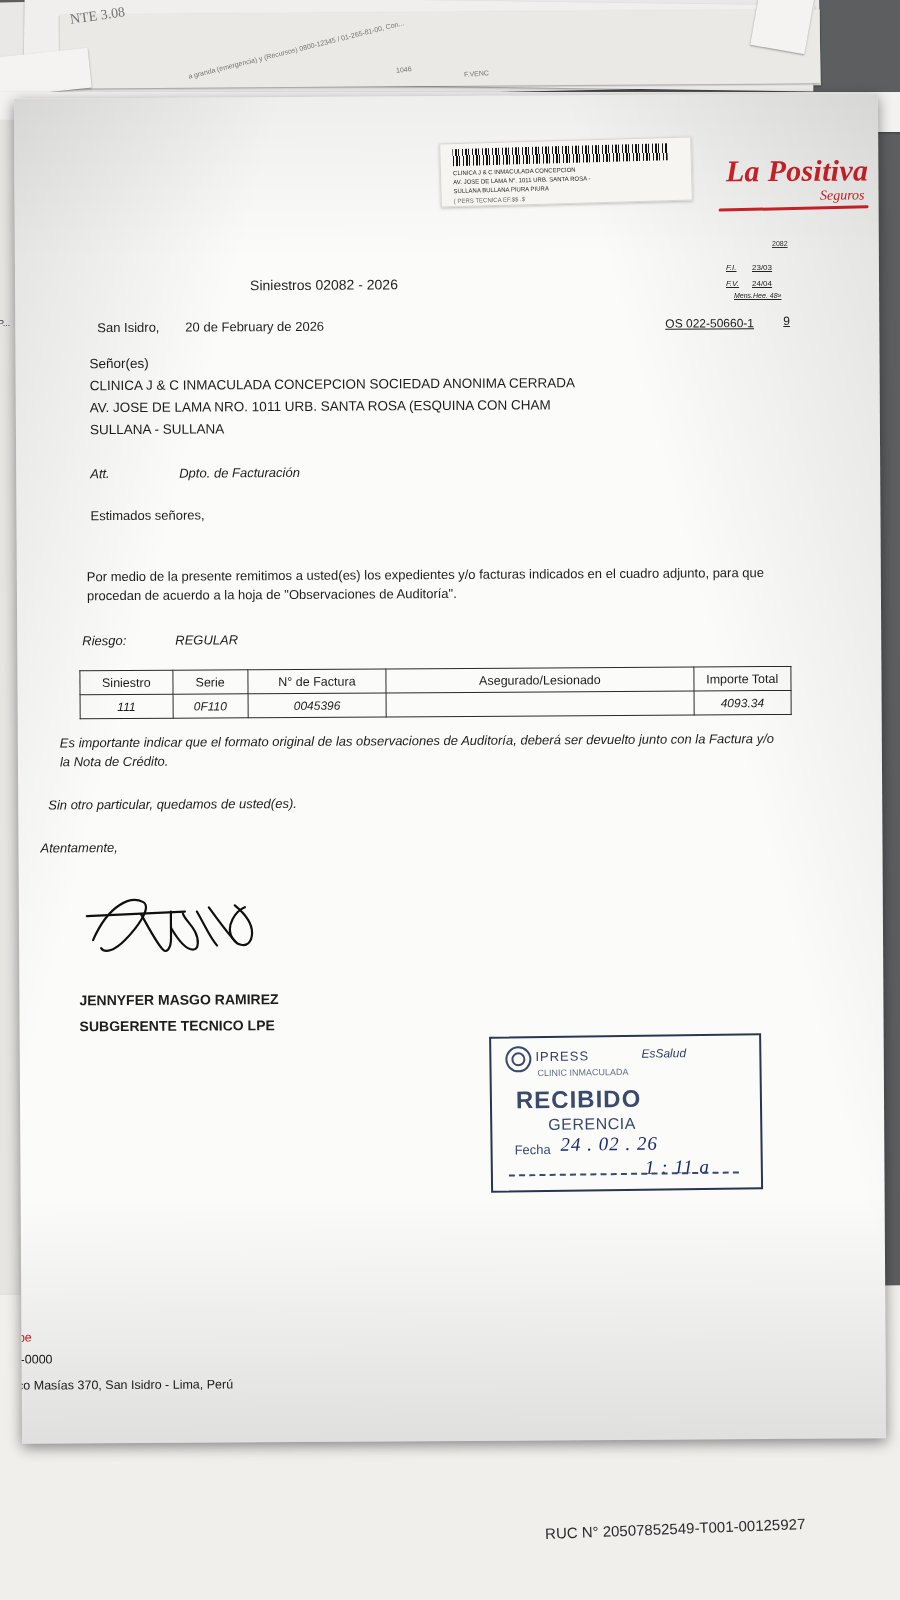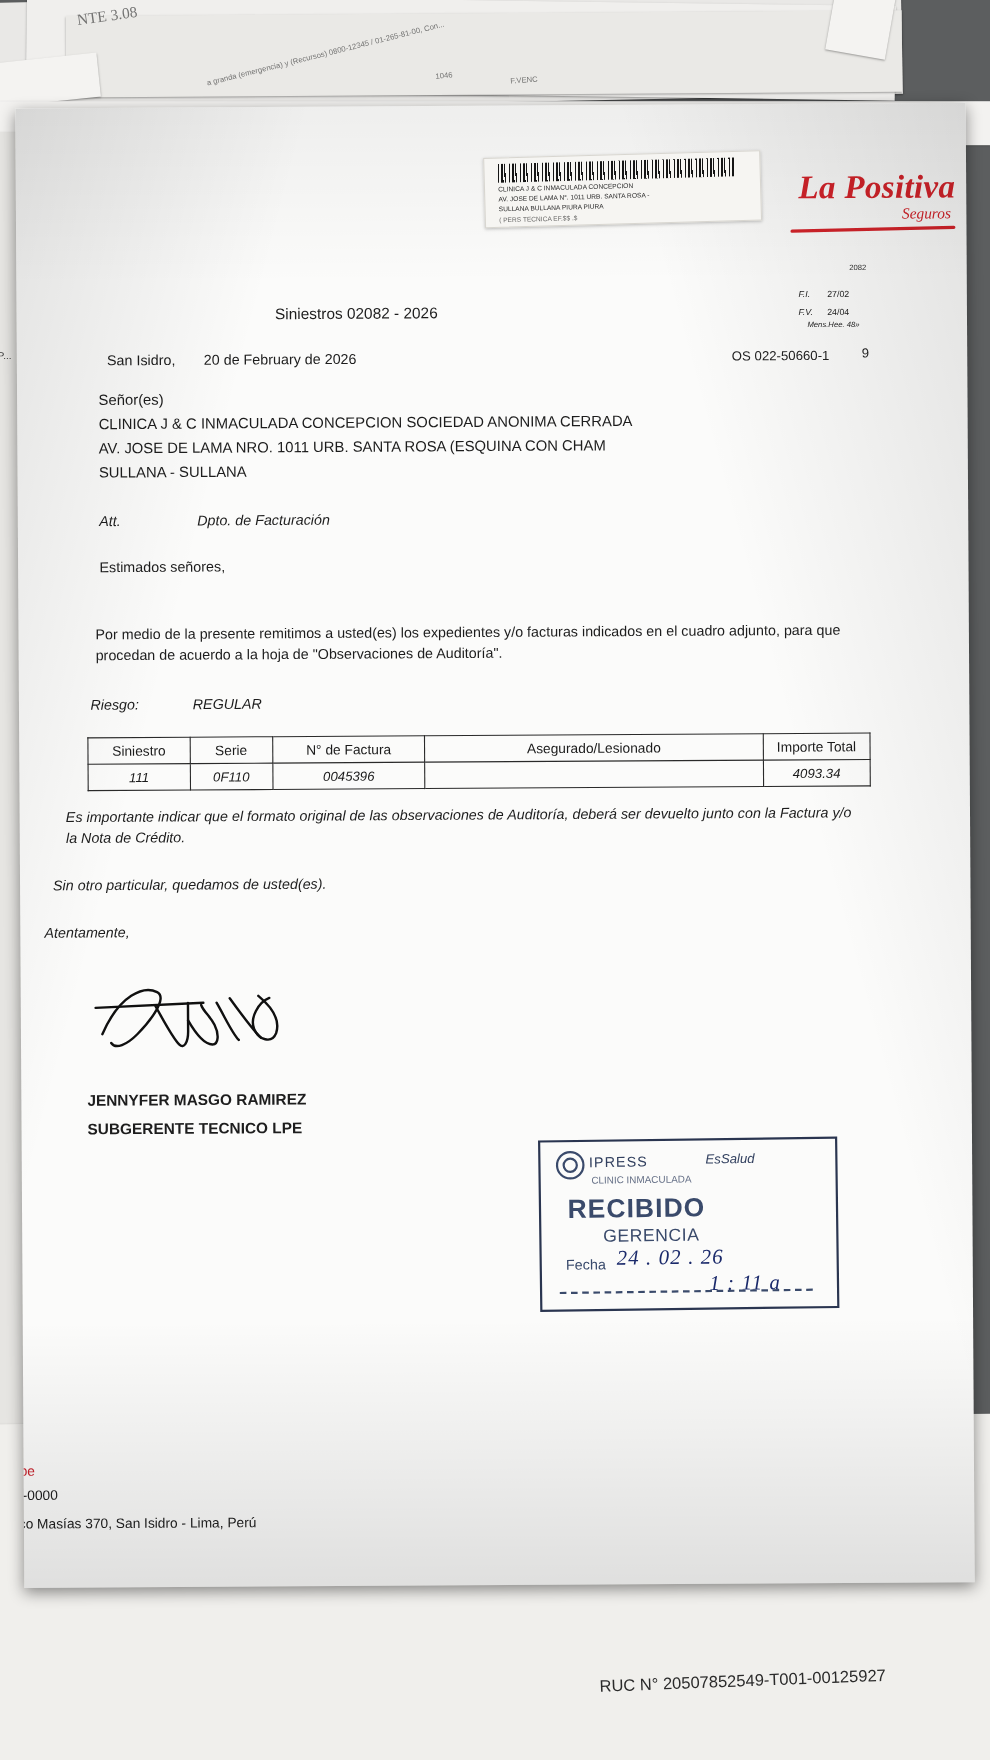--- a/index.html
+++ b/index.html
@@ -133,20 +133,21 @@
     font-size: 6px;
     line-height: 1.35;
     white-space: nowrap;
   }
 
   .sticker-side {
     position: absolute;
     color: #222;
     font-size: 7px;
     white-space: nowrap;
+    text-decoration: underline;
   }
 
   
   .t {
     position: absolute;
     color: #1d1d1d;
     font-size: 13px;
     white-space: nowrap;
   }
   .t.italic { font-style: italic; }
@@ -403,20 +404,20 @@
   <div id="sticker">
     <div class="barcode"></div>
     <div class="sticker-txt" style="left:12px;top:25px;">CLINICA J &amp; C INMACULADA CONCEPCION</div>
     <div class="sticker-txt" style="left:12px;top:34px;">AV. JOSE DE LAMA N°. 1011 URB. SANTA ROSA -</div>
     <div class="sticker-txt" style="left:12px;top:43px;">SULLANA  BULLANA PIURA PIURA</div>
     <div class="sticker-txt" style="left:12px;top:53px;opacity:.7;">( PERS TECNICA EF.$$ .$</div>
   </div>
 
   <div class="sticker-side" style="left:772px;top:240px;font-size:7px;color:#333;">2082</div>
   <div class="sticker-side" style="left:726px;top:263px;font-size:8px;font-style:italic;">F.I.</div>
-  <div class="sticker-side" style="left:752px;top:263px;font-size:8px;">27/02</div>
+  <div class="sticker-side" style="left:752px;top:263px;font-size:8px;">23/03</div>
   <div class="sticker-side" style="left:726px;top:279px;font-size:8px;font-style:italic;">F.V.</div>
   <div class="sticker-side" style="left:752px;top:279px;font-size:8px;">24/04</div>
   <div class="sticker-side" style="left:734px;top:292px;font-size:7px;font-style:italic;">Mens.Hee. 48»</div>
 
   <div id="ruc">RUC N° 20507852549-T001-00125927</div>
 
 </div>
 
 </body></html>

